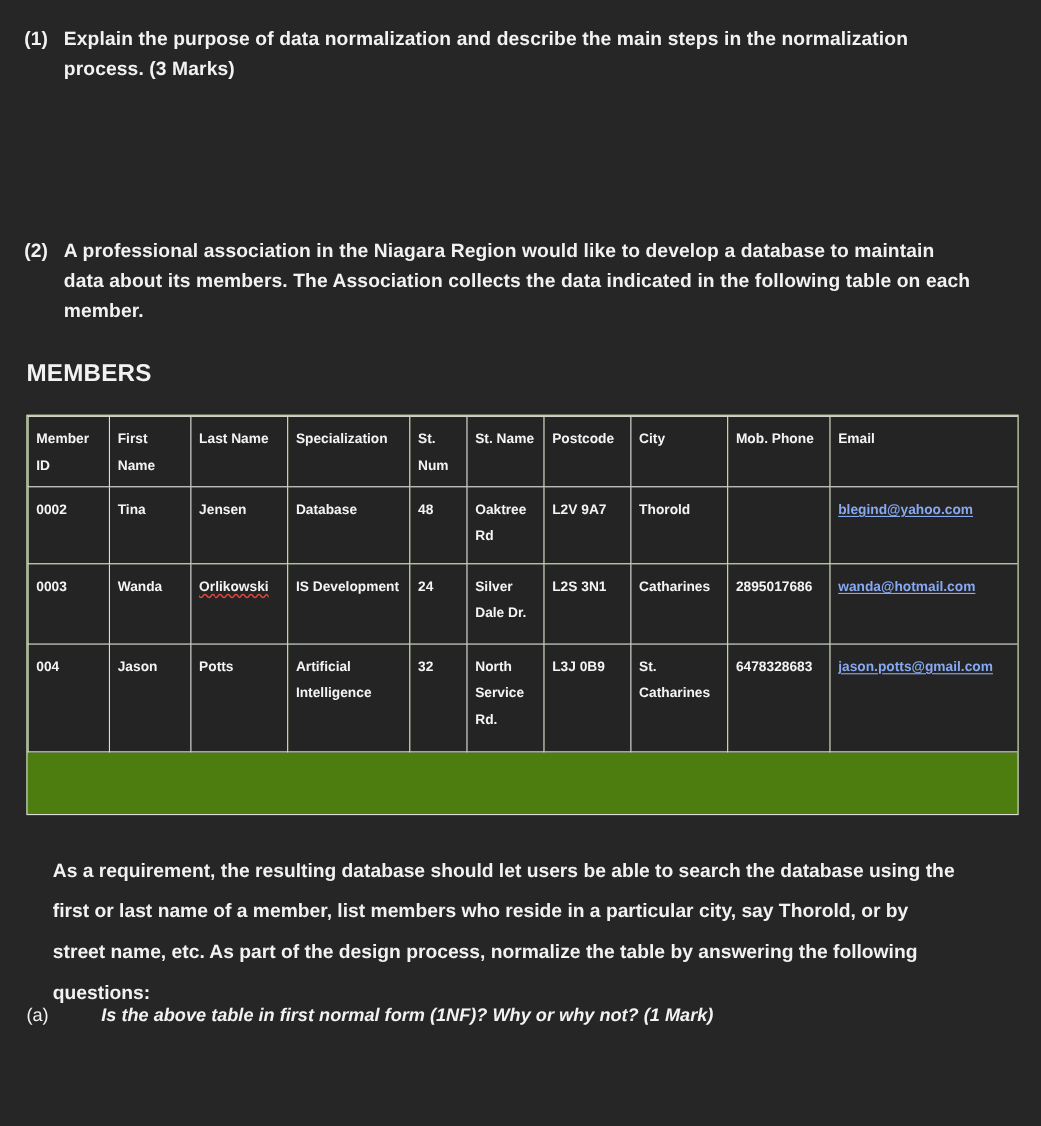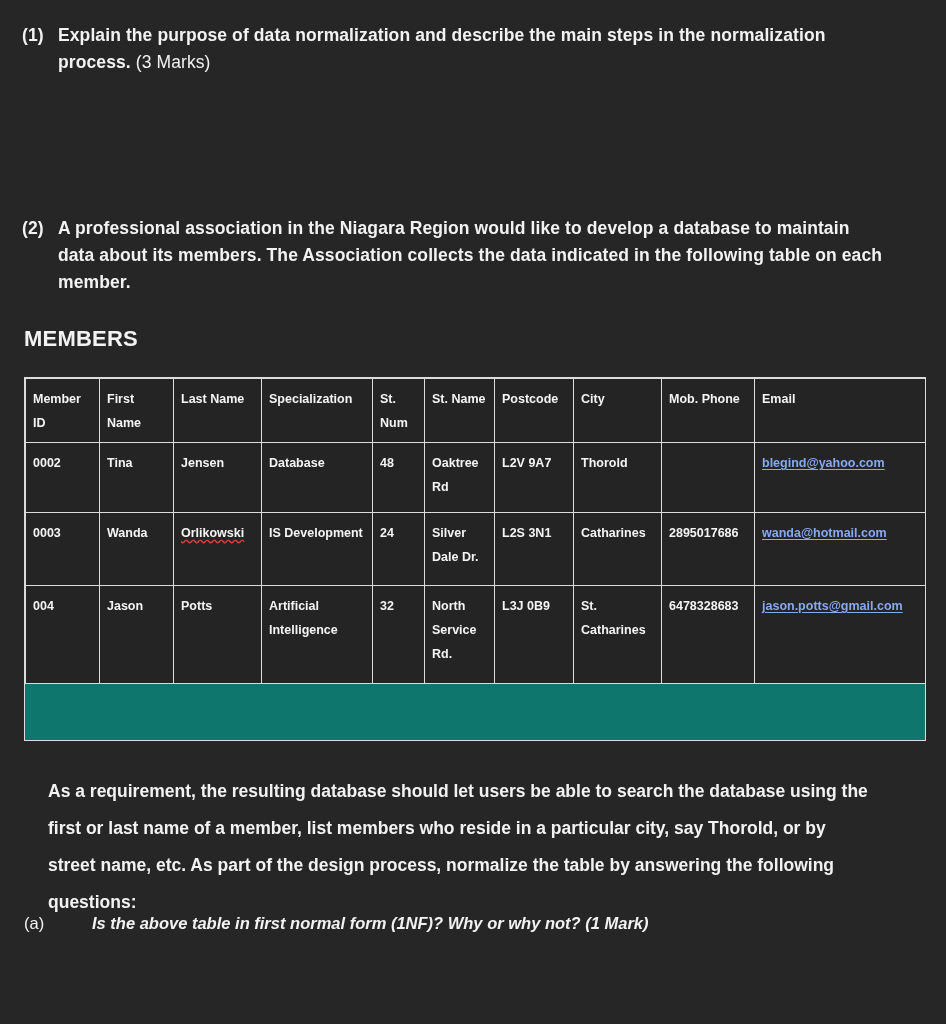--- a/index.html
+++ b/index.html
@@ -37,21 +37,21 @@
   .qnum {
     flex: 0 0 auto;
     width: 36px;
     padding-left: 22px;
     box-sizing: content-box;
   }
   .qtext {
     flex: 1 1 auto;
     padding-right: 58px;
   }
-  .qtext .marks { font-weight: 400; }
+  .qtext .marks { font-weight: 700; }
 
   #q1 { position: absolute; left: 0; top: 22px; width: 946px; }
   #q2 { position: absolute; left: 0; top: 215px; width: 946px; }
 
   
   #members-caption {
     position: absolute;
     left: 24px;
     top: 326px;
     font-size: 22px;
@@ -62,21 +62,21 @@
   
   #members-table-wrap {
     position: absolute;
     left: 24px;
     top: 377px;
     width: 902px;
     height: 364px;
     overflow: hidden;
     border: 1px solid #dcdcdc;
     box-sizing: border-box;
-    background: #0f766e;
+    background: #4d7c0f;
   }
   table.members {
     border-collapse: collapse;
     table-layout: fixed;
     width: 900px;
     font-size: 12.5px;
     font-weight: 600;
     color: #f4f4f4;
   }
   table.members td, table.members th {

